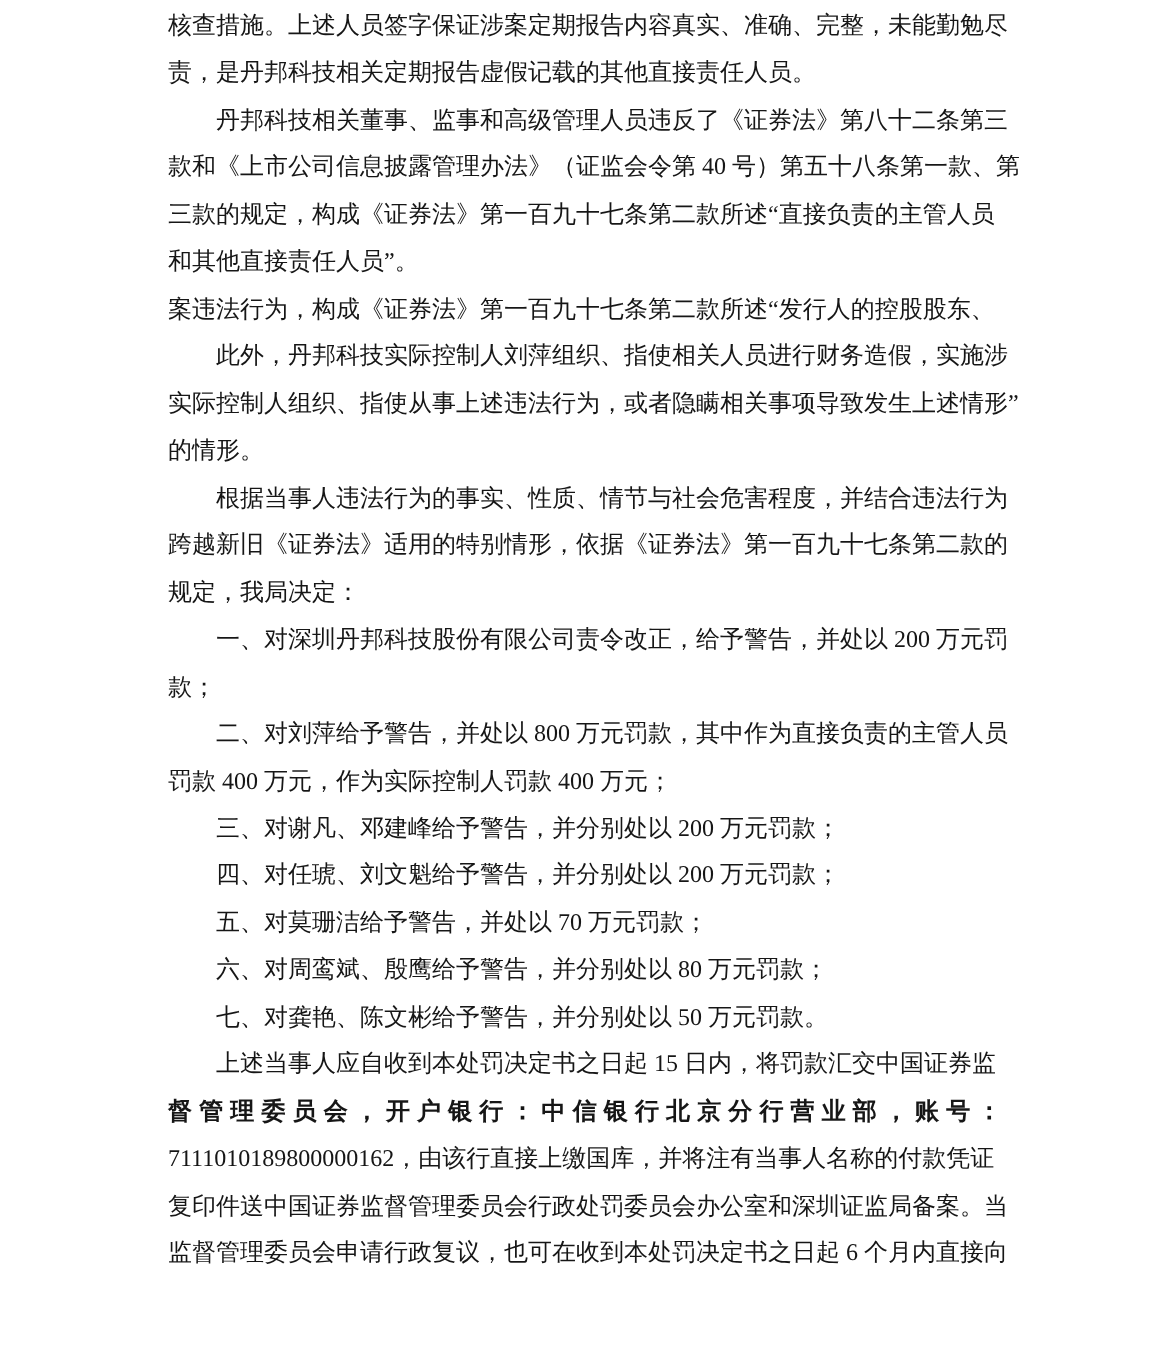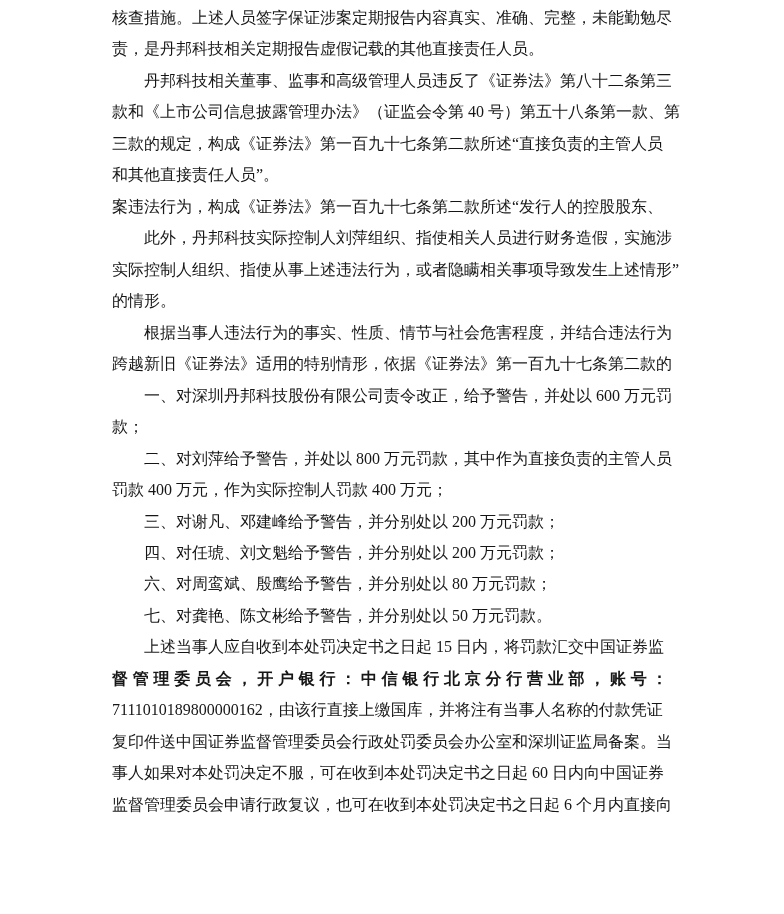--- a/index.html
+++ b/index.html
@@ -42,27 +42,28 @@
   <div class="line indent">丹邦科技相关董事、监事和高级管理人员违反了《证券法》第八十二条第三</div>
   <div class="line">款和《上市公司信息披露管理办法》（证监会令第 40 号）第五十八条第一款、第</div>
   <div class="line">三款的规定，构成《证券法》第一百九十七条第二款所述“直接负责的主管人员</div>
   <div class="line">和其他直接责任人员”。</div>
   <div class="line">案违法行为，构成《证券法》第一百九十七条第二款所述“发行人的控股股东、</div>
   <div class="line indent">此外，丹邦科技实际控制人刘萍组织、指使相关人员进行财务造假，实施涉</div>
   <div class="line">实际控制人组织、指使从事上述违法行为，或者隐瞒相关事项导致发生上述情形”</div>
   <div class="line">的情形。</div>
   <div class="line indent">根据当事人违法行为的事实、性质、情节与社会危害程度，并结合违法行为</div>
   <div class="line">跨越新旧《证券法》适用的特别情形，依据《证券法》第一百九十七条第二款的</div>
-  <div class="line indent">一、对深圳丹邦科技股份有限公司责令改正，给予警告，并处以 600 万元罚</div>
+  <div class="line">规定，我局决定：</div>
+  <div class="line indent">一、对深圳丹邦科技股份有限公司责令改正，给予警告，并处以 200 万元罚</div>
   <div class="line">款；</div>
   <div class="line indent">二、对刘萍给予警告，并处以 800 万元罚款，其中作为直接负责的主管人员</div>
   <div class="line">罚款 400 万元，作为实际控制人罚款 400 万元；</div>
   <div class="line indent">三、对谢凡、邓建峰给予警告，并分别处以 200 万元罚款；</div>
   <div class="line indent">四、对任琥、刘文魁给予警告，并分别处以 200 万元罚款；</div>
+  <div class="line indent">五、对莫珊洁给予警告，并处以 70 万元罚款；</div>
   <div class="line indent">六、对周鸾斌、殷鹰给予警告，并分别处以 80 万元罚款；</div>
   <div class="line indent">七、对龚艳、陈文彬给予警告，并分别处以 50 万元罚款。</div>
   <div class="line indent">上述当事人应自收到本处罚决定书之日起 15 日内，将罚款汇交中国证券监</div>
   <div class="line spread">督管理委员会，开户银行：中信银行北京分行营业部，账号：</div>
   <div class="line">7111010189800000162，由该行直接上缴国库，并将注有当事人名称的付款凭证</div>
   <div class="line">复印件送中国证券监督管理委员会行政处罚委员会办公室和深圳证监局备案。当</div>
-  <div class="line">事人如果对本处罚决定不服，可在收到本处罚决定书之日起 60 日内向中国证券</div>
   <div class="line">监督管理委员会申请行政复议，也可在收到本处罚决定书之日起 6 个月内直接向</div>
 </div>
 
 </body></html>

